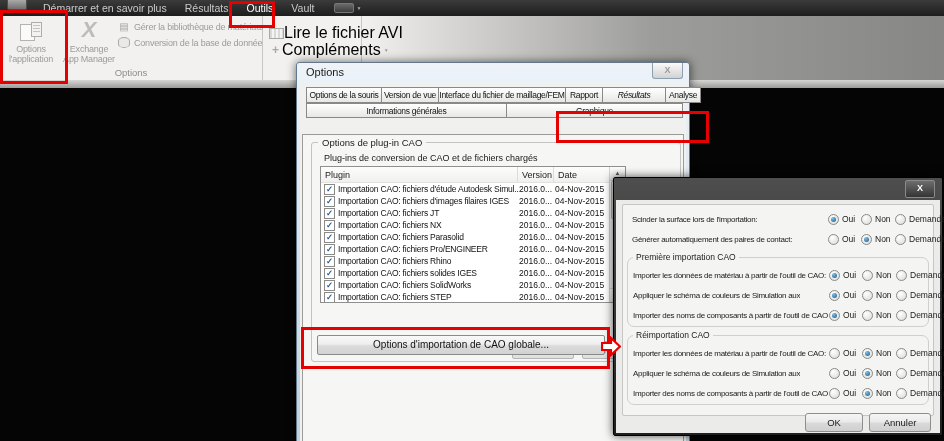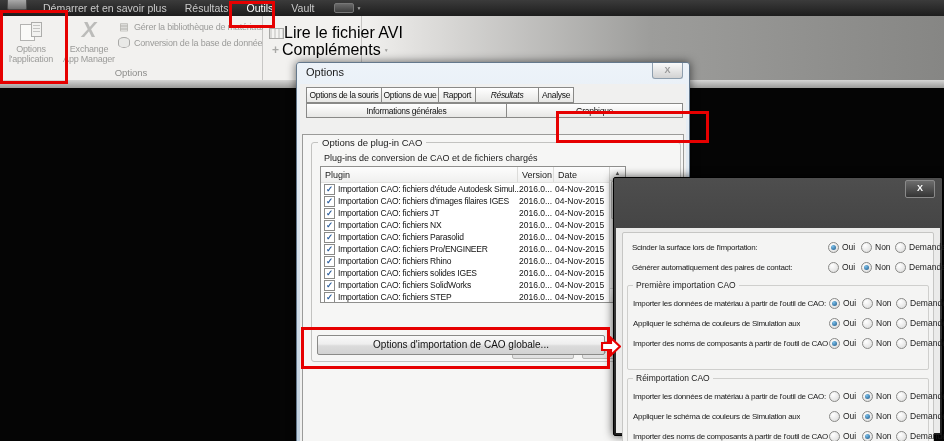--- a/index.html
+++ b/index.html
@@ -101,38 +101,38 @@
               border:1px solid #8a8a88;border-radius:2px;font-size:10px;color:#111;
               text-align:center;line-height:18px;}
   
   #dlg2{position:absolute;left:613px;top:177px;width:330px;height:259px;z-index:20;
         background:linear-gradient(#4e4e4e,#1f1f1f);border:1px solid #000;border-radius:2px;
         box-shadow:0 0 10px rgba(0,0,0,.7);box-sizing:border-box;}
   #dlg2-title{position:absolute;left:10px;top:4px;font-size:11px;letter-spacing:-0.2px;color:#fff;white-space:nowrap;}
   #dlg2-close{position:absolute;right:7px;top:2px;width:28px;height:16px;
               background:linear-gradient(#6d6d6d,#353535);border:1px solid #8a8a8a;border-radius:2px;
               color:#fff;font-size:9px;font-weight:bold;text-align:center;line-height:15px;}
-  #dlg2-client{position:absolute;left:2px;right:2px;top:22px;bottom:2px;background:#ebebea;margin-top:28px;}
+  #dlg2-client{position:absolute;left:2px;right:2px;top:22px;bottom:2px;background:#ebebea;}
   #gpanel{position:absolute;left:6px;right:6px;top:4px;height:206px;border:1px solid #c6c6c4;
           background:#f4f4f3;border-radius:2px;padding-top:4px;box-sizing:content-box;}
   .opt-row{height:20px;position:relative;}
   .opt-label{position:absolute;left:9px;top:50%;transform:translateY(-50%);
              font-size:8px;letter-spacing:-0.3px;color:#1a1a1a;white-space:nowrap;
              max-width:198px;overflow:hidden;}
   .opts{position:absolute;left:205px;top:0;height:100%;display:flex;align-items:center;}
   .opt{display:flex;align-items:center;font-size:8.5px;color:#1a1a1a;flex:none;}
   .opt:nth-child(1){width:33px;}
   .opt:nth-child(2){width:34px;}
   .opt:nth-child(3){width:52px;}
   .radio{width:9px;height:9px;border:1px solid #8a8a88;border-radius:50%;flex:none;
          background:radial-gradient(circle at 35% 30%,#ffffff,#d9d9d8);margin-right:3px;position:relative;}
   .radio.on::after{content:'';position:absolute;left:2px;top:2px;right:2px;bottom:2px;border-radius:50%;
          background:radial-gradient(circle at 35% 30%,#7cc0ea,#1c5787);}
-  .sect{margin:8px 4px 0 4px;border:1px solid #cfcfcd;border-radius:2px;position:relative;
-        padding:7px 0 16px 0;}
+  .sect{margin:8px 4px 0 4px;border:1px solid #cfcfcd;border-radius:7px;position:relative;
+        padding:7px 0 1px 0;}
   .sect .opt-label{left:5px;}
   .sect .opts{left:201px;}
   .sect-title{position:absolute;top:-6px;left:5px;background:#f4f4f3;padding:0 3px;
               font-size:8.5px;color:#1a1a1a;white-space:nowrap;}
   .btn7{position:absolute;height:19px;background:linear-gradient(#f5f5f5 0%,#ebebeb 45%,#d9d9d9 55%,#cfcfcf 100%);
         border:1px solid #8e8e8c;border-radius:3px;font-size:9.5px;color:#1a1a1a;
         text-align:center;line-height:17px;box-sizing:border-box;}
   #ok-btn{right:77px;top:213px;width:58px;}
   #cancel-btn{right:9px;top:213px;width:62px;}
   
@@ -205,21 +205,22 @@
     </div>
   </div>
   <div id="ribbon-edge"></div>
 
   <div id="dlg1">
     <span id="dlg1-title">Options</span>
     <div id="dlg1-close">X</div>
     <div id="dlg1-client">
       <div id="tabrow1" class="tabrow">
           <div class="tab" style="width: 76px;">Options de la souris</div>
-          <div class="tab" style="width: 58px;">Options de vue</div>
+          <div class="tab" style="width: 58px;">Version de vue</div>
+          <div class="tab" style="width: 128px;">Interface du fichier de maillage/FEM</div>
           <div class="tab" style="width: 38px;">Rapport</div>
           <div class="tab" style="width: 64px; font-style: italic;">Résultats</div>
           <div class="tab" style="width: 36px;">Analyse</div>
         </div>
       <div id="tabrow2" class="tabrow">
           <div class="tab" style="width: 201px;">Informations générales</div>
           <div class="tab" style="width: 177px;">Graphique</div>
         </div>
       <div id="tpanel">
         <div id="gbox">

